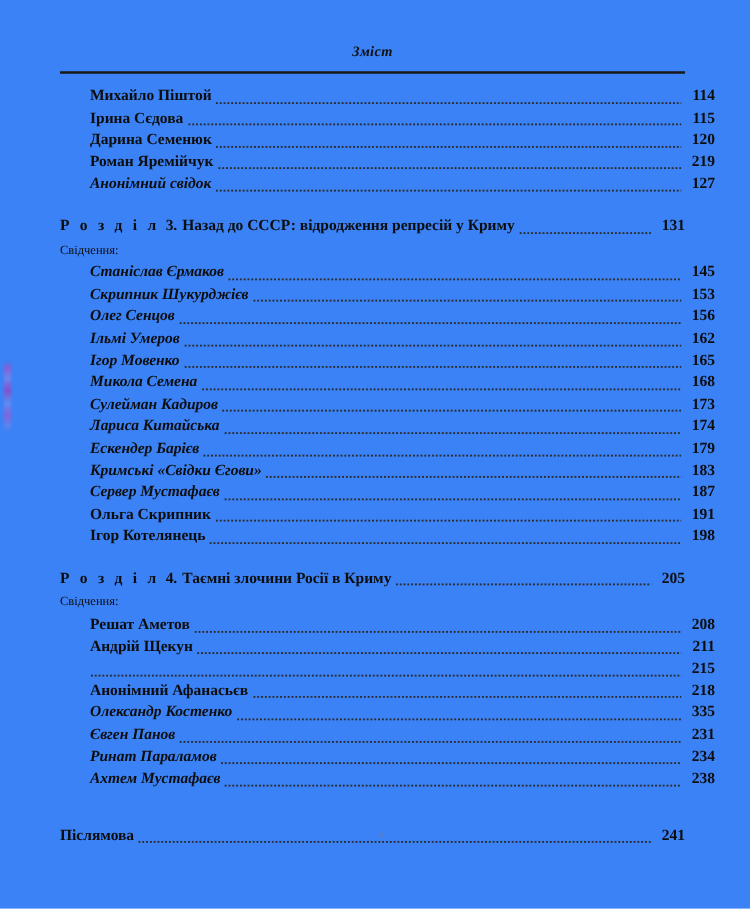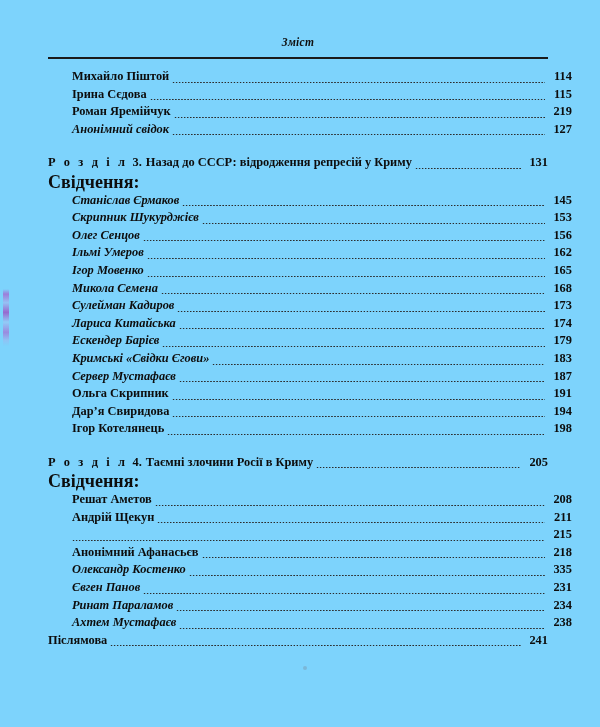--- a/index.html
+++ b/index.html
@@ -13,21 +13,21 @@
     position: relative;
     overflow: hidden;
     font-family: "Liberation Serif", "DejaVu Serif", serif;
     color: #0d0d0d;
     -webkit-font-smoothing: antialiased;
   }
 
   .page {
     position: absolute;
     inset: 0;
-    background: #7dd3fc;
+    background: #3b82f6;
   }
 
   
   .running-head {
     position: absolute;
     left: 48px;
     top: 36px;
     width: 500px;
     text-align: center;
     font-style: italic;
@@ -97,28 +97,28 @@
   .chapter .word-spaced {
     letter-spacing: 2.6px;
     padding-right: 5px;
   }
   .chapter .chap-num {
     padding-right: 4px;
   }
   .chapter .page-no { font-weight: 700; }
 
   .section-label {
-    font-size: 18px;
+    font-size: 10px;
     line-height: 17.6px;
-    font-weight: 700;
+    font-weight: 400;
     margin-top: 2px;
   }
 
   .group { margin-top: 0; }
-  .gap-before { margin-top: 0; }
+  .gap-before { margin-top: 28px; }
 
   
   .edge-smudge {
     position: absolute;
     left: 3px;
     top: 289px;
     width: 6px;
     height: 57px;
     background: linear-gradient(180deg,
         rgba(196,120,206,0.00) 0%,
@@ -159,20 +159,25 @@
             <span class="title roman">Михайло Піштой</span>
             <span class="leader"></span>
             <span class="page-no roman">114</span>
           </div>
           <div class="row indent-1">
             <span class="title roman">Ірина Сєдова</span>
             <span class="leader"></span>
             <span class="page-no roman">115</span>
           </div>
           <div class="row indent-1">
+            <span class="title roman">Дарина Семенюк</span>
+            <span class="leader"></span>
+            <span class="page-no roman">120</span>
+          </div>
+          <div class="row indent-1">
             <span class="title roman">Роман Яремійчук</span>
             <span class="leader"></span>
             <span class="page-no roman">219</span>
           </div>
           <div class="row indent-1">
             <span class="title ital">Анонімний свідок</span>
             <span class="leader"></span>
             <span class="page-no roman">127</span>
           </div>
         </div>
@@ -237,25 +242,20 @@
             <span class="title ital">Сервер Мустафаєв</span>
             <span class="leader"></span>
             <span class="page-no roman">187</span>
           </div>
           <div class="row indent-1">
             <span class="title roman">Ольга Скрипник</span>
             <span class="leader"></span>
             <span class="page-no roman">191</span>
           </div>
           <div class="row indent-1">
-            <span class="title roman">Дар’я Свиридова</span>
-            <span class="leader"></span>
-            <span class="page-no roman">194</span>
-          </div>
-          <div class="row indent-1">
             <span class="title roman">Ігор Котелянець</span>
             <span class="leader"></span>
             <span class="page-no roman">198</span>
           </div>
         </div>
         <div class="row chapter">
           <span class="title"><span class="word-spaced">Р о з д і л</span><span class="chap-num">4.</span><span>Таємні злочини Росії в Криму</span></span>
           <span class="leader"></span>
           <span class="page-no">205</span>
         </div>

